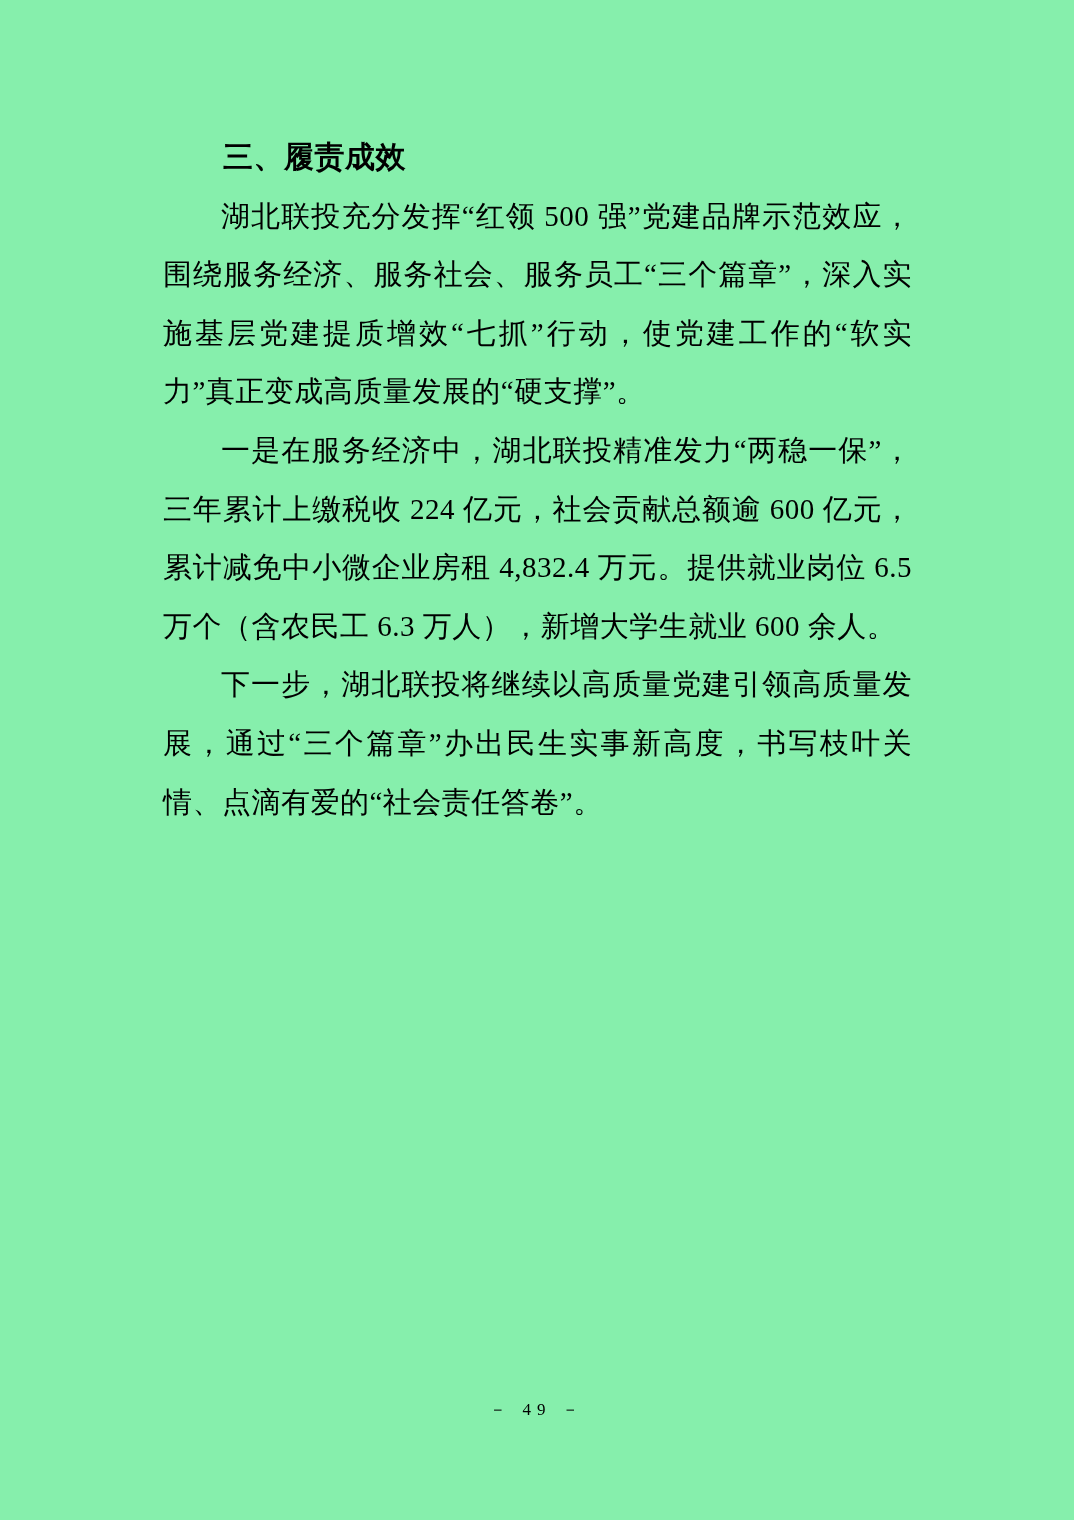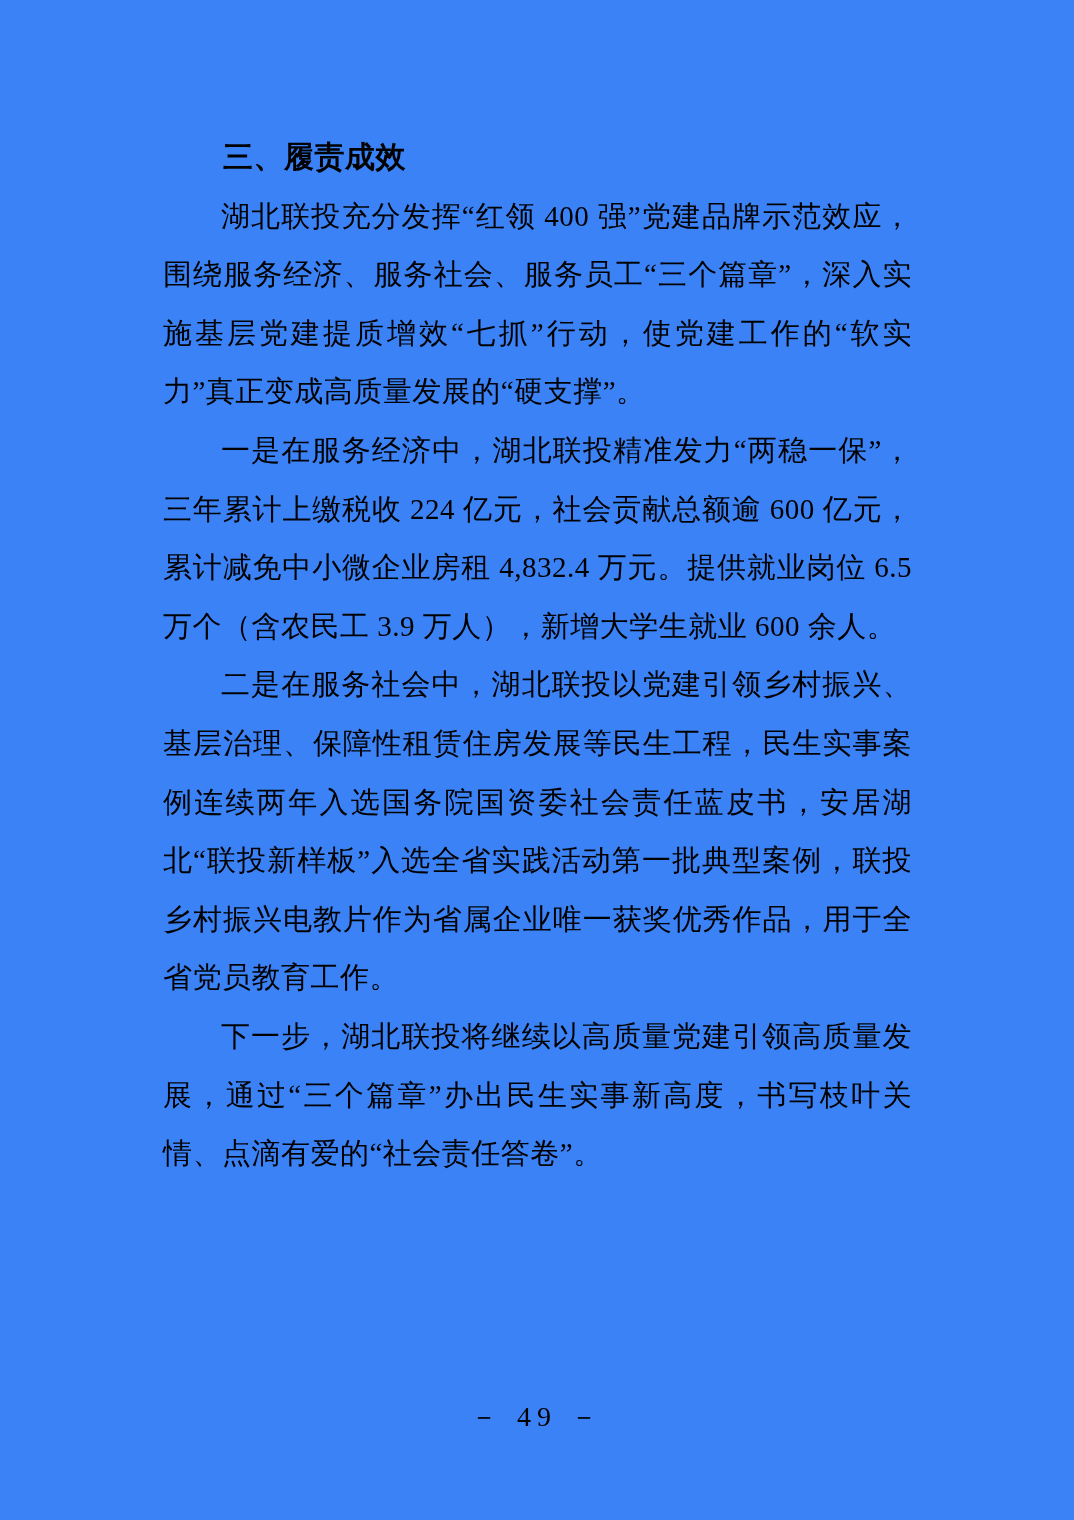--- a/index.html
+++ b/index.html
@@ -4,21 +4,21 @@
 <style>
   html, body {
     margin: 0;
     padding: 0;
     background: #ffffff;
   }
   .page {
     position: relative;
     width: 1074px;
     height: 1520px;
-    background: #3b82f6;
+    background: #86efac;
     overflow: hidden;
     font-family: "Liberation Serif", "DejaVu Serif", serif;
     color: #000000;
   }
   .content {
     position: absolute;
     top: 128px;
     left: 163px;
     width: 749px;
     font-size: 29px;
@@ -39,38 +39,37 @@
     margin: 0;
     padding: 0;
     text-indent: 2em;
   }
   .footer {
     position: absolute;
     top: 1398px;
     left: 0;
     width: 100%;
     text-align: center;
-    font-size: 28px;
+    font-size: 17px;
     letter-spacing: 6px;
     color: #000000;
   }
 </style>
 </head>
 <body>
 
 <div class="page">
   <div class="content">
 
     <h2>三、履责成效</h2>
 
-    <p>湖北联投充分发挥“红领 400 强”党建品牌示范效应，围绕服务经济、服务社会、服务员工“三个篇章”，深入实施基层党建提质增效“七抓”行动，使党建工作的“软实力”真正变成高质量发展的“硬支撑”。</p>
+    <p>湖北联投充分发挥“红领 500 强”党建品牌示范效应，围绕服务经济、服务社会、服务员工“三个篇章”，深入实施基层党建提质增效“七抓”行动，使党建工作的“软实力”真正变成高质量发展的“硬支撑”。</p>
 
-    <p>一是在服务经济中，湖北联投精准发力“两稳一保”，三年累计上缴税收 224 亿元，社会贡献总额逾 600 亿元，累计减免中小微企业房租 4,832.4 万元。提供就业岗位 6.5 万个（含农民工 3.9 万人），新增大学生就业 600 余人。</p>
+    <p>一是在服务经济中，湖北联投精准发力“两稳一保”，三年累计上缴税收 224 亿元，社会贡献总额逾 600 亿元，累计减免中小微企业房租 4,832.4 万元。提供就业岗位 6.5 万个（含农民工 6.3 万人），新增大学生就业 600 余人。</p>
 
-    <p>二是在服务社会中，湖北联投以党建引领乡村振兴、基层治理、保障性租赁住房发展等民生工程，民生实事案例连续两年入选国务院国资委社会责任蓝皮书，安居湖北“联投新样板”入选全省实践活动第一批典型案例，联投乡村振兴电教片作为省属企业唯一获奖优秀作品，用于全省党员教育工作。</p>
 
 
 
     <p>下一步，湖北联投将继续以高质量党建引领高质量发展，通过“三个篇章”办出民生实事新高度，书写枝叶关情、点滴有爱的“社会责任答卷”。</p>
 
   </div>
 
   <div class="footer">－ 49 －</div>
 </div>
 

